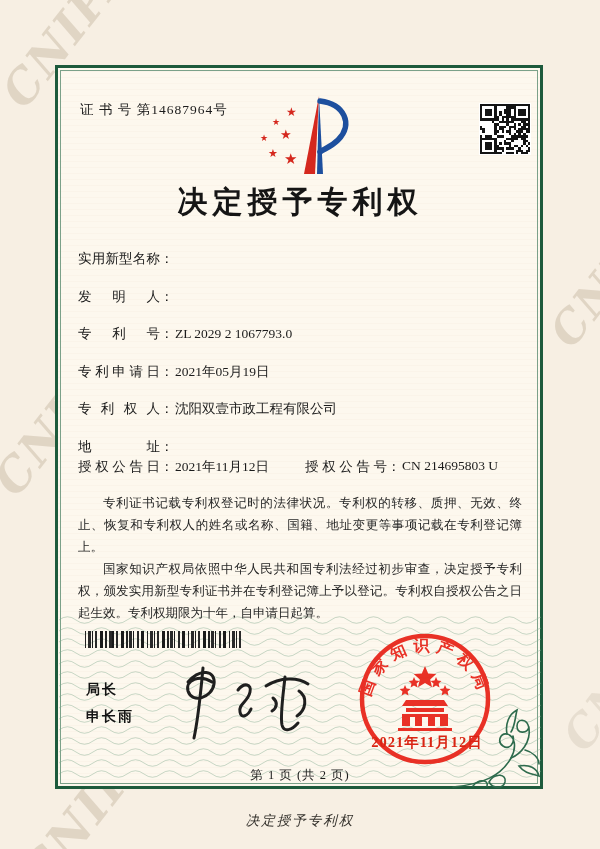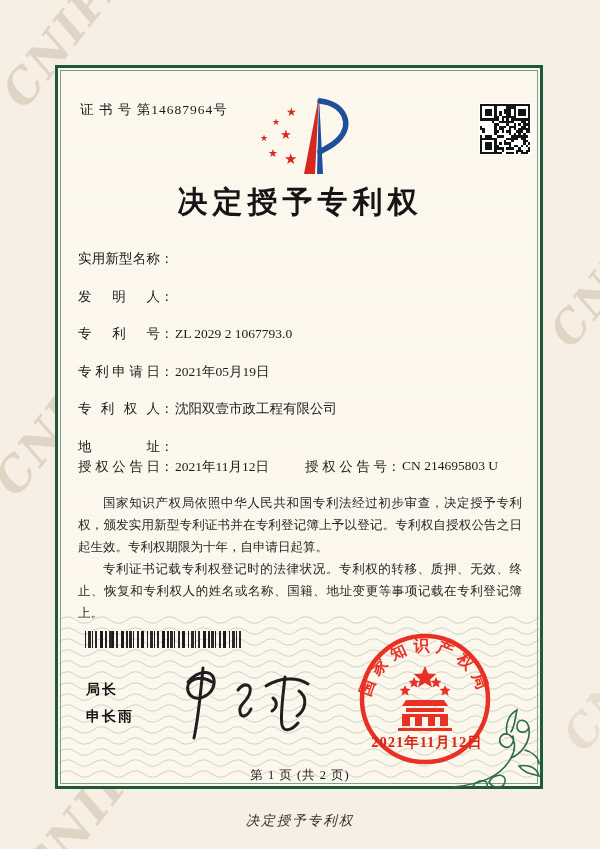--- a/index.html
+++ b/index.html
@@ -433,22 +433,22 @@
     </span>
     <span class="grant-right">
       <span class="flabel">授权公告号</span>
         <span class="fcolon">：</span>
         <span>CN 214695803 U</span>
     </span>
   </div>
 </div>
 
 <div class="paras">
+  <p>专利证书记载专利权登记时的法律状况。专利权的转移、质押、无效、终止、恢复和专利权人的姓名或名称、国籍、地址变更等事项记载在专利登记簿上。</p>
   <p>国家知识产权局依照中华人民共和国专利法经过初步审查，决定授予专利权，颁发实用新型专利证书并在专利登记簿上予以登记。专利权自授权公告之日起生效。专利权期限为十年，自申请日起算。</p>
-  <p>专利证书记载专利权登记时的法律状况。专利权的转移、质押、无效、终止、恢复和专利权人的姓名或名称、国籍、地址变更等事项记载在专利登记簿上。</p>
 </div>
 
 <div class="barcode"></div>
 
 <div class="officials">
   <div>局长</div>
   <div>申长雨</div>
 </div>
 
 <svg class="signature" width="180" height="90" viewBox="0 0 180 90">

